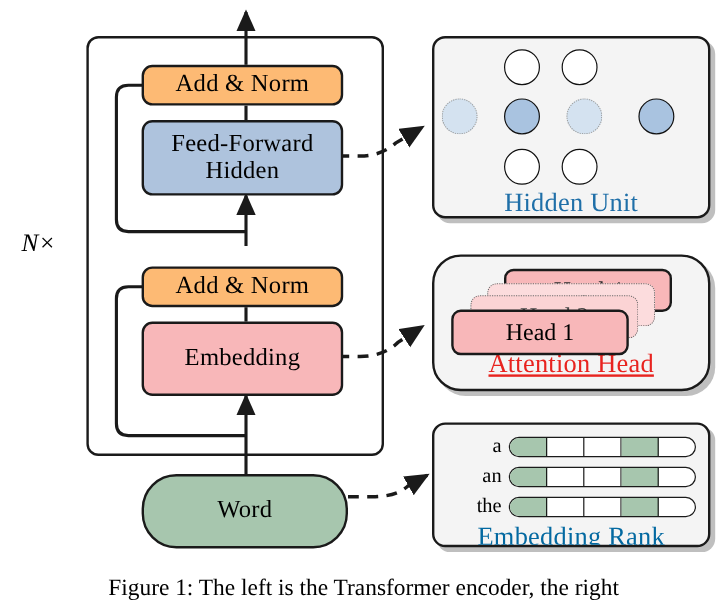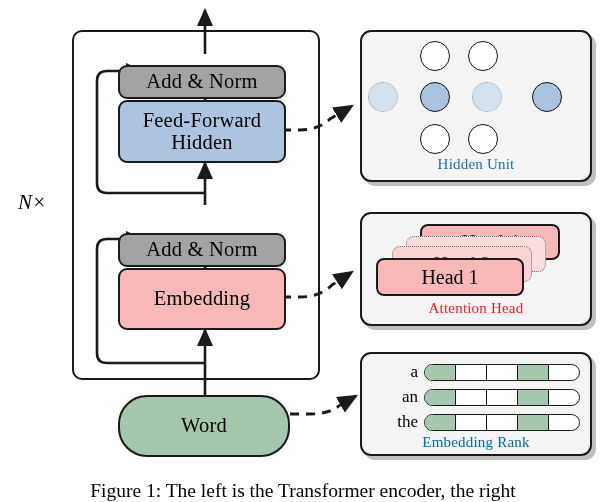--- a/index.html
+++ b/index.html
@@ -14,21 +14,21 @@
   .box{
     position:absolute;box-sizing:border-box;
     border:2.2px solid #1a1a1a;border-radius:9px;
     display:flex;align-items:center;justify-content:center;
     text-align:center;line-height:1.06;
     font-size:20.5px;letter-spacing:.2px;
     z-index:6;
   }
   .box .lbl{display:block;padding:0 4px;}
 
-  .bx-addnorm{background:#a3a3a3;margin-top:11px;}
+  .bx-addnorm{background:#fdba74;}
   .bx-ffn{background:#aec3dd;align-items:center;}
   .bx-mha{background:#f8b7b9;}
   .bx-emb{background:#a7c6ae;border-radius:29px;}
 
   
   #nframe{
     position:absolute;box-sizing:border-box;
     border:2.6px solid #1a1a1a;border-radius:10px;
     background:transparent;z-index:2;
   }
@@ -42,21 +42,21 @@
 
   
   .panel{
     position:absolute;box-sizing:border-box;
     background:#f4f4f4;border:2.2px solid #1a1a1a;border-radius:11px;
     box-shadow:4px 4px 0 rgba(170,170,170,.75);
     z-index:6;overflow:hidden;
   }
   .panel-cap{
     position:absolute;left:0;right:0;text-align:center;
-    font-size:15px;letter-spacing:.2px;
+    font-size:22px;letter-spacing:.2px;
   }
   .cap-hidden{color:#1f6fa8;}
   .cap-head{color:#e8231f;}
   .cap-emb{color:#0369a1;}
 
   
   .node{
     position:absolute;box-sizing:border-box;border-radius:50%;
   }
   .n-out{background:#ffffff;border:1.8px solid #111;}
@@ -193,35 +193,35 @@
     <div class="node n-hid-on" style="left:58px;top:50px;width:30px;height:30px;"></div>
     <div class="node n-hid-off" style="left:110px;top:50px;width:30px;height:30px;"></div>
     <div class="node n-hid-on" style="left:170px;top:50px;width:30px;height:30px;"></div>
 
     <div class="node n-out" style="left:58px;top:92px;width:30px;height:30px;"></div>
     <div class="node n-out" style="left:106px;top:92px;width:30px;height:30px;"></div>
 
     <div class="panel-cap cap-hidden" style="top:124px;">Hidden Unit</div>
   </div>
 
-  <div class="panel" style="left:360px;top:212px;width:232px;height:114px;">
+  <div class="panel" style="left:360px;top:212px;width:232px;height:114px;border-radius:24px;">
     <div class="head head-back" style="left:58px;top:10px;width:140px;height:36px;">
       <span>Head 4</span>
     </div>
     <div class="head head-ghost3" style="left:44px;top:22px;width:140px;height:36px;">
       <span>Head 3</span>
     </div>
     <div class="head head-ghost2" style="left:30px;top:32px;width:140px;height:36px;">
       <span>Head 2</span>
     </div>
     <div class="head head-front" style="left:14px;top:44px;width:148px;height:38px;">
       <span>Head 1</span>
     </div>
 
-    <div class="panel-cap cap-head" style="top:86px;">Attention Head</div>
+    <div class="panel-cap cap-head" style="top:76px;text-decoration:underline;">Attention Head</div>
   </div>
 
   <div class="panel" style="left:360px;top:352px;width:232px;height:104px;">
 
     <div class="emb-row" style="left:18px;top:8px;width:200px;">
       <span class="emb-word">a</span>
       <div class="emb-bar" style="width:156px;">
         <div class="emb-cell on"></div>
         <div class="emb-cell"></div>
         <div class="emb-cell"></div>

